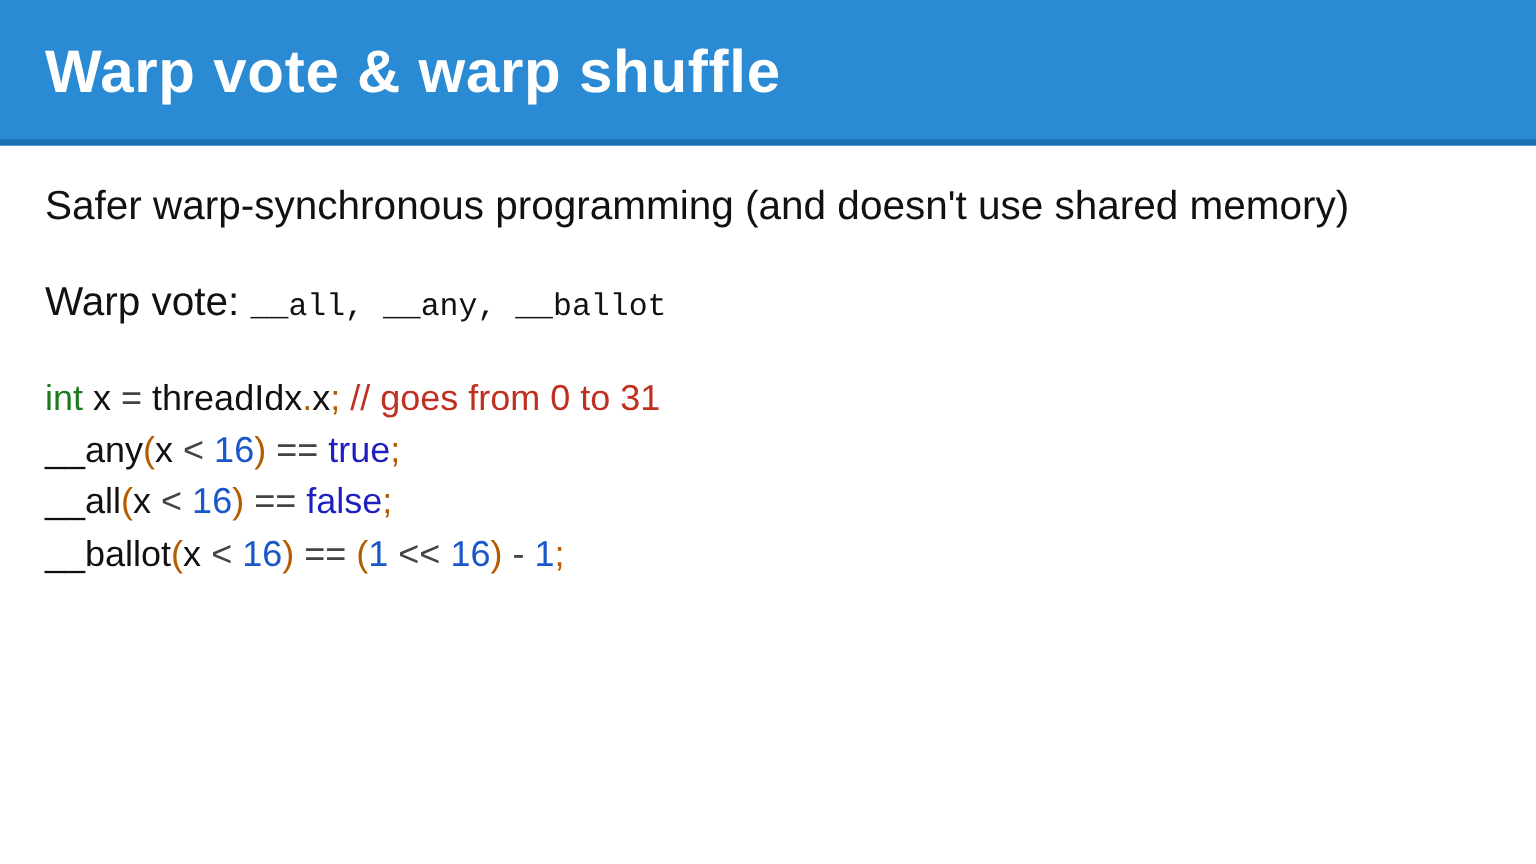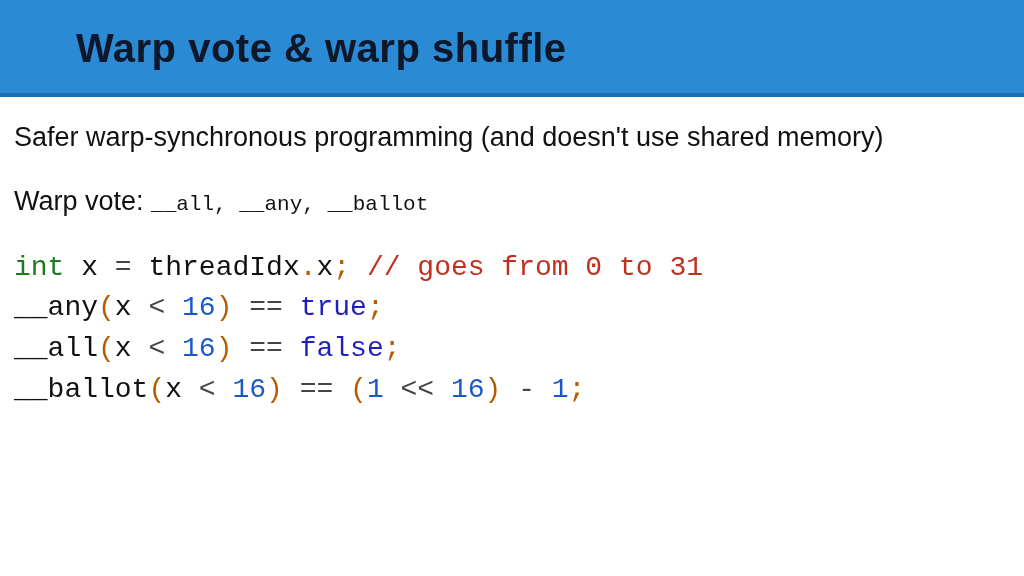--- a/index.html
+++ b/index.html
@@ -4,37 +4,36 @@
 <style>
   * { margin: 0; padding: 0; box-sizing: border-box; }
   html, body { width: 1024px; height: 576px; overflow: hidden; font-family: Arial, Helvetica, sans-serif; background: #fff; }
   .slide { width: 1024px; height: 576px; display: flex; flex-direction: column; }
   .title-bar {
     background: #2a8ad4;
     border-bottom: 4px solid #1b6fb3;
     padding: 26px 30px 22px 30px;
   }
   .title-bar h1 {
-    color: #0f172a;
+    color: #ffffff;
     font-size: 40px;
     font-weight: 700;
     letter-spacing: 0.5px;
-    margin-left: 46px;
   }
   .body {
-    padding: 22px 30px 0 14px;
+    padding: 22px 30px 0 30px;
     color: #111;
     font-size: 27px;
     line-height: 1.35;
   }
   .para { margin-bottom: 28px; }
   .mono { font-family: Consolas, "Courier New", monospace; font-size: 21px; }
   .code-block {
-    font-family: Liberation Mono, monospace;
-    font-size: 28px;
+    font-family: Liberation Sans, sans-serif;
+    font-size: 24px;
     line-height: 1.45;
     white-space: pre;
   }
   .c-kw   { color: #1f7a1f; }   
   .c-id   { color: #111111; }
   .c-punc { color: #b35c00; }   
   .c-op   { color: #444444; }
   .c-dot  { color: #b35c00; }
   .c-num  { color: #1a57c9; }
   .c-bool { color: #1f1fbf; }

